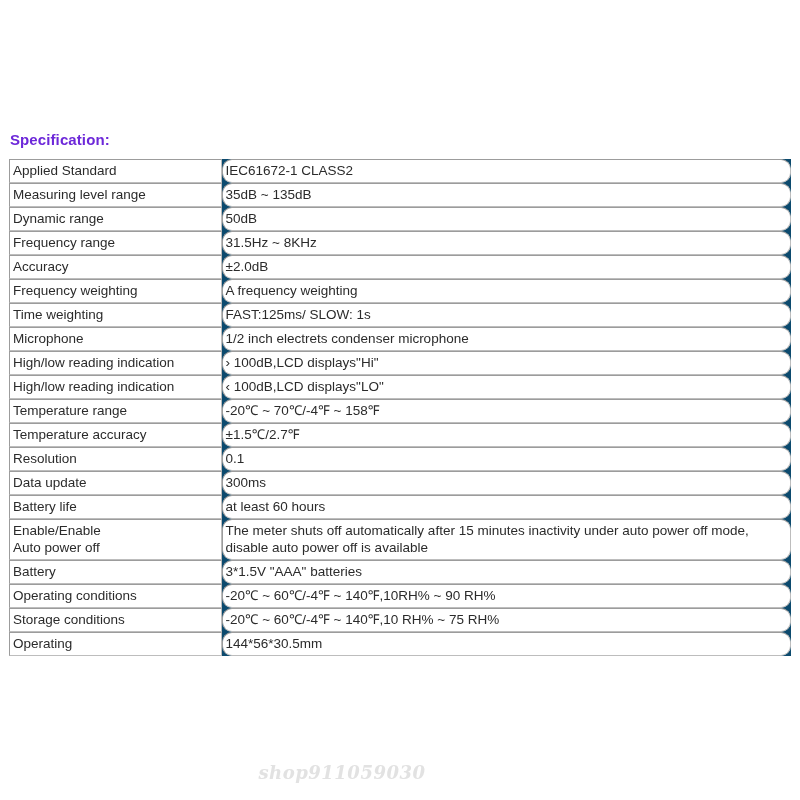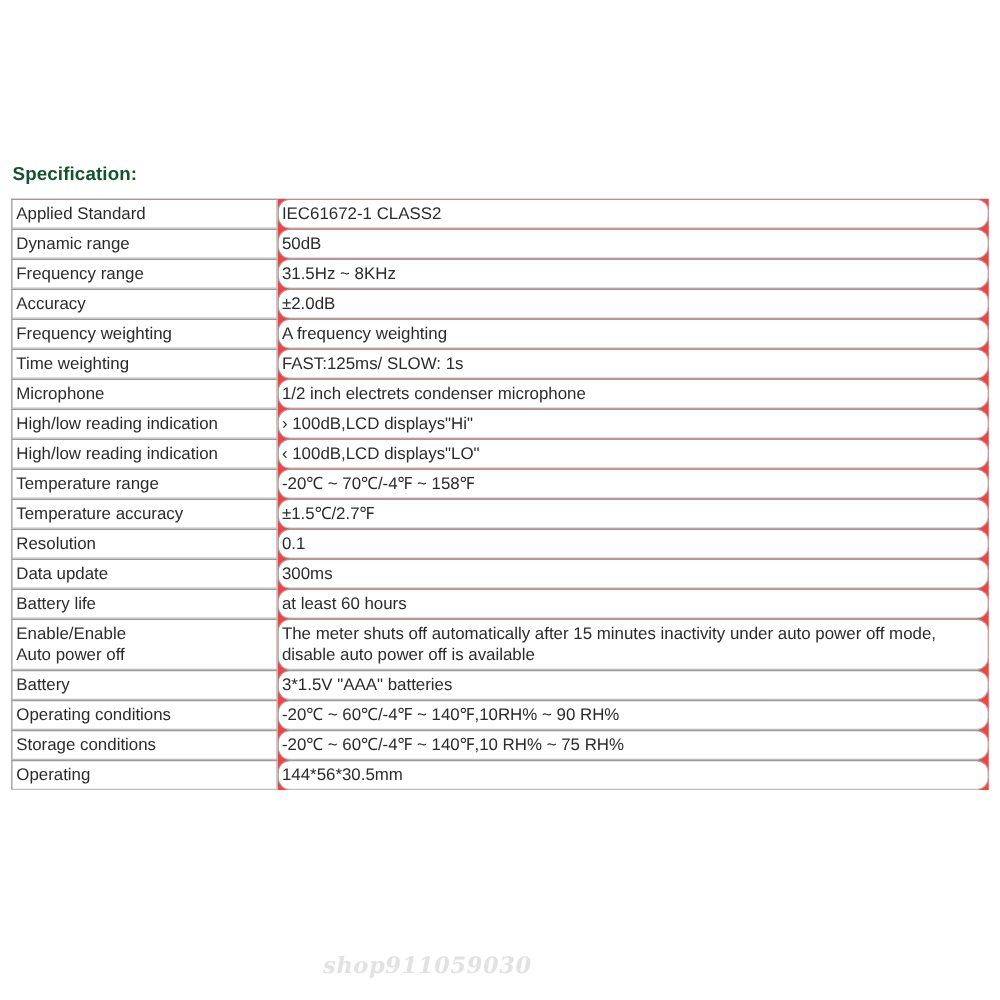--- a/index.html
+++ b/index.html
@@ -22,39 +22,39 @@
     width: 800px;
     height: 800px;
   }
 
   .spec-heading {
     position: absolute;
     left: 10px;
     top: 131px;
     font-size: 15px;
     font-weight: bold;
-    color: #14532d;
+    color: #6d28d9;
     letter-spacing: 0.1px;
     line-height: 18px;
     white-space: nowrap;
   }
 
   .spec-table-wrap {
     position: absolute;
     left: 9px;
     top: 159px;
     width: 782px;
   }
 
   table.spec-table {
     width: 782px;
     border-collapse: separate;
     border-spacing: 0;
     table-layout: fixed;
-    background: #ef4444;
+    background: #0c4a6e;
   }
 
   table.spec-table td {
     border: 1px solid #9c9c9c;
     border-right-color: #bdbdbd;
     border-bottom-color: #bdbdbd;
     background: #ffffff;
     font-size: 13.5px;
     line-height: 17px;
     color: #2b2b2b;
@@ -97,20 +97,24 @@
 <div class="page">
 
   <div class="spec-heading">Specification:</div>
 
   <div class="spec-table-wrap">
     <table class="spec-table">
       <tbody>
           <tr>
             <td class="col-label">Applied Standard</td>
             <td class="col-value">IEC61672-1 CLASS2</td>
+          </tr>
+          <tr>
+            <td class="col-label">Measuring level range</td>
+            <td class="col-value">35dB ~ 135dB</td>
           </tr>
           <tr>
             <td class="col-label">Dynamic range</td>
             <td class="col-value">50dB</td>
           </tr>
           <tr>
             <td class="col-label">Frequency range</td>
             <td class="col-value">31.5Hz ~ 8KHz</td>
           </tr>
           <tr>

